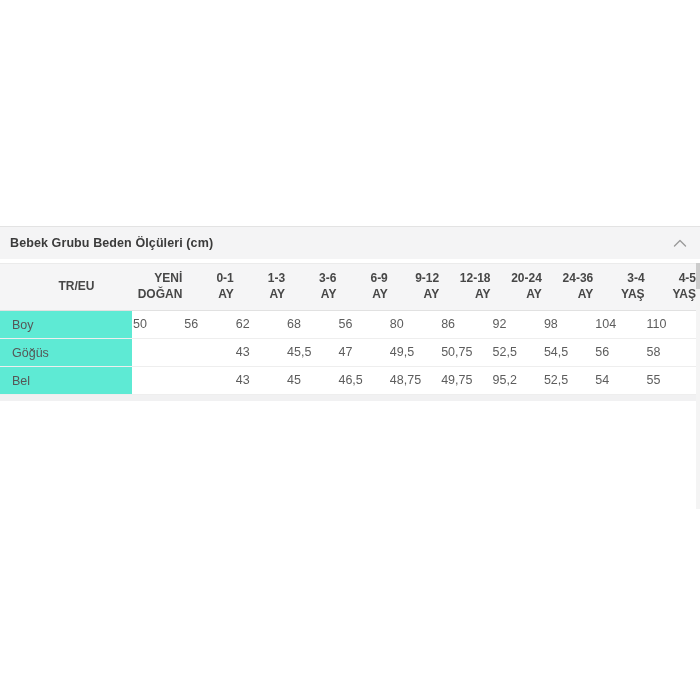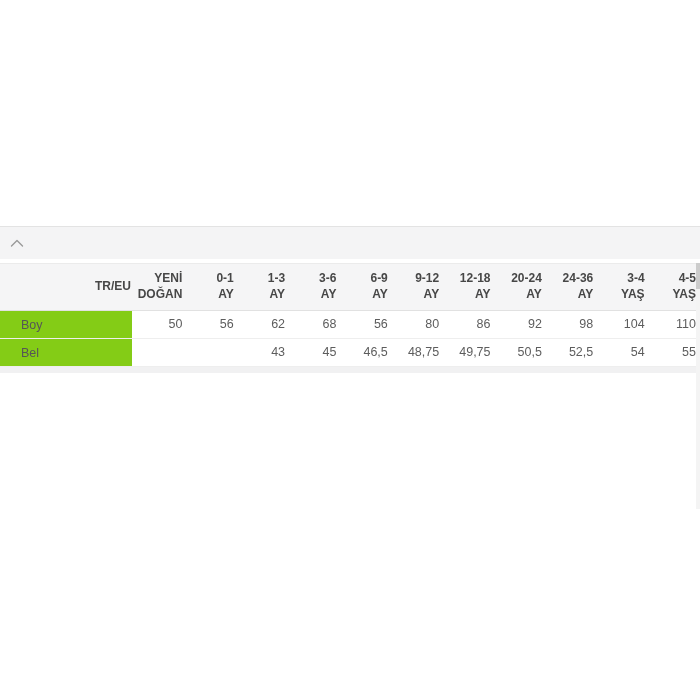--- a/index.html
+++ b/index.html
@@ -54,41 +54,41 @@
     font-size: 12px;
     font-weight: 700;
     color: #474747;
     text-align: right;
     vertical-align: middle;
     white-space: pre-line;
     line-height: 1.32;
     padding: 2px 1px;
   }
   thead th.corner {
-    text-align: right;
+    text-align: center;
     padding-left: 22px;
     white-space: nowrap;
   }
 
   tbody tr { height: 28px; }
   tbody th {
-    background: #84cc16;
+    background: #5eead4;
     font-weight: 400;
     font-size: 12.5px;
     color: #565656;
     text-align: left;
-    padding-left: 21px;
+    padding-left: 12px;
     border-bottom: 1px solid #eeeeee;
     vertical-align: middle;
   }
   tbody td {
     background: #ffffff;
     font-size: 12.5px;
     color: #5d5d5d;
-    text-align: right;
+    text-align: left;
     vertical-align: middle;
     border-bottom: 1px solid #eeeeee;
     white-space: pre-line;
     line-height: 1.3;
     padding: 5px 1px;
   }
 
   .h-scrollbar {
     width: 700px;
     height: 6px;
@@ -109,20 +109,21 @@
   }
 </style>
 </head>
 <body>
 
 <div class="page">
 
   <section class="panel">
 
     <header class="acc-header">
+      <span class="acc-title">Bebek Grubu Beden Ölçüleri (cm)</span>
       <span class="chevron">
         <svg width="14" height="8" viewBox="0 0 14 8" fill="none">
           <polyline points="1.5,7 7,1.5 12.5,7" stroke="#9a9a9a" stroke-width="1.4" stroke-linecap="round" stroke-linejoin="round" fill="none"></polyline>
         </svg>
       </span>
     </header>
 
     <div class="table-wrap">
       <table>
         <colgroup>
@@ -175,29 +176,43 @@
               <td>68</td>
               <td>56</td>
               <td>80</td>
               <td>86</td>
               <td>92</td>
               <td>98</td>
               <td>104</td>
               <td>110</td>
             </tr>
             <tr>
+              <th>Göğüs</th>
+              <td></td>
+              <td></td>
+              <td>43</td>
+              <td>45,5</td>
+              <td>47</td>
+              <td>49,5</td>
+              <td>50,75</td>
+              <td>52,5</td>
+              <td>54,5</td>
+              <td>56</td>
+              <td>58</td>
+            </tr>
+            <tr>
               <th>Bel</th>
               <td></td>
               <td></td>
               <td>43</td>
               <td>45</td>
               <td>46,5</td>
               <td>48,75</td>
               <td>49,75</td>
-              <td>50,5</td>
+              <td>95,2</td>
               <td>52,5</td>
               <td>54</td>
               <td>55</td>
             </tr>
           </tbody>
       </table>
 
       <div class="v-scrollbar">
         <div class="thumb"></div>
       </div>

